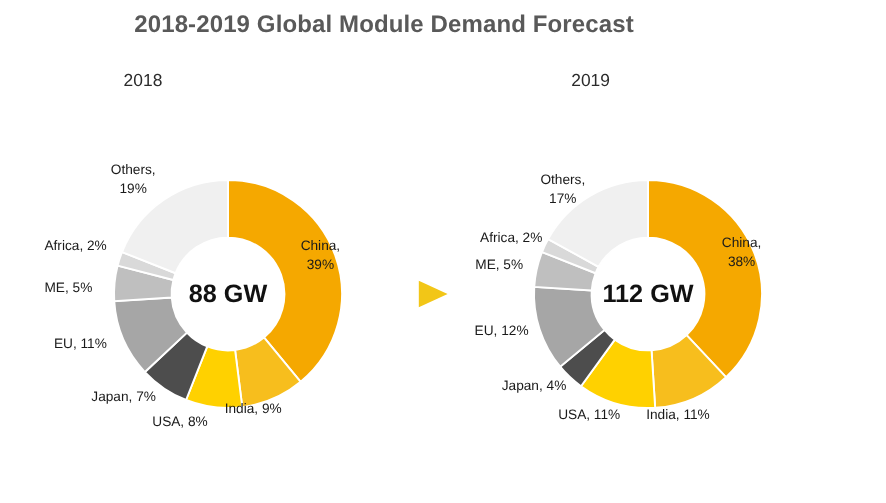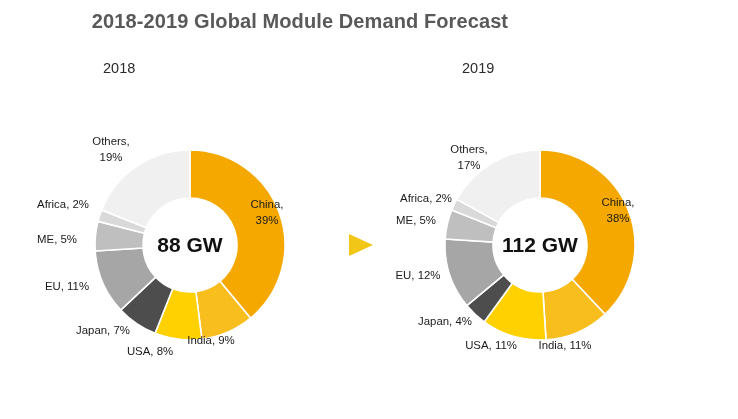--- a/index.html
+++ b/index.html
@@ -26,31 +26,32 @@
     position: absolute;
     top: 10px;
     left: 0;
     width: 600px;
     text-align: center;
     font-size: 20px;
     font-weight: bold;
     color: #595959;
     letter-spacing: 0.1px;
     white-space: nowrap;
+    padding-left: 20px;
   }
   .panel-label {
     position: absolute;
     top: 60px;
     width: 160px;
     font-size: 14.5px;
     font-weight: normal;
     color: #2b2b2b;
   }
   #panel-label-2018 { left: 103px; }
-  #panel-label-2019 { left: 462px; }
+  #panel-label-2019 { left: 476px; }
 
   .donut-wrap {
     position: absolute;
     top: 90px;
     width: 310px;
     height: 310px;
   }
   #donut-2018 { left: 35px; }
   #donut-2019 { left: 385px; }
   .donut-svg {

